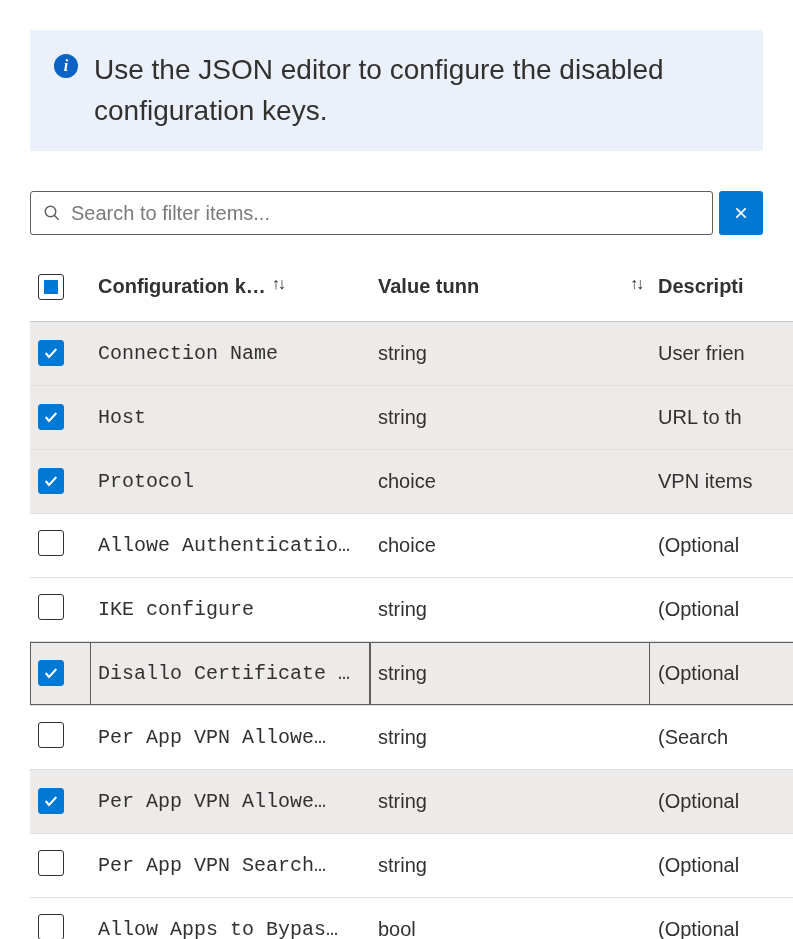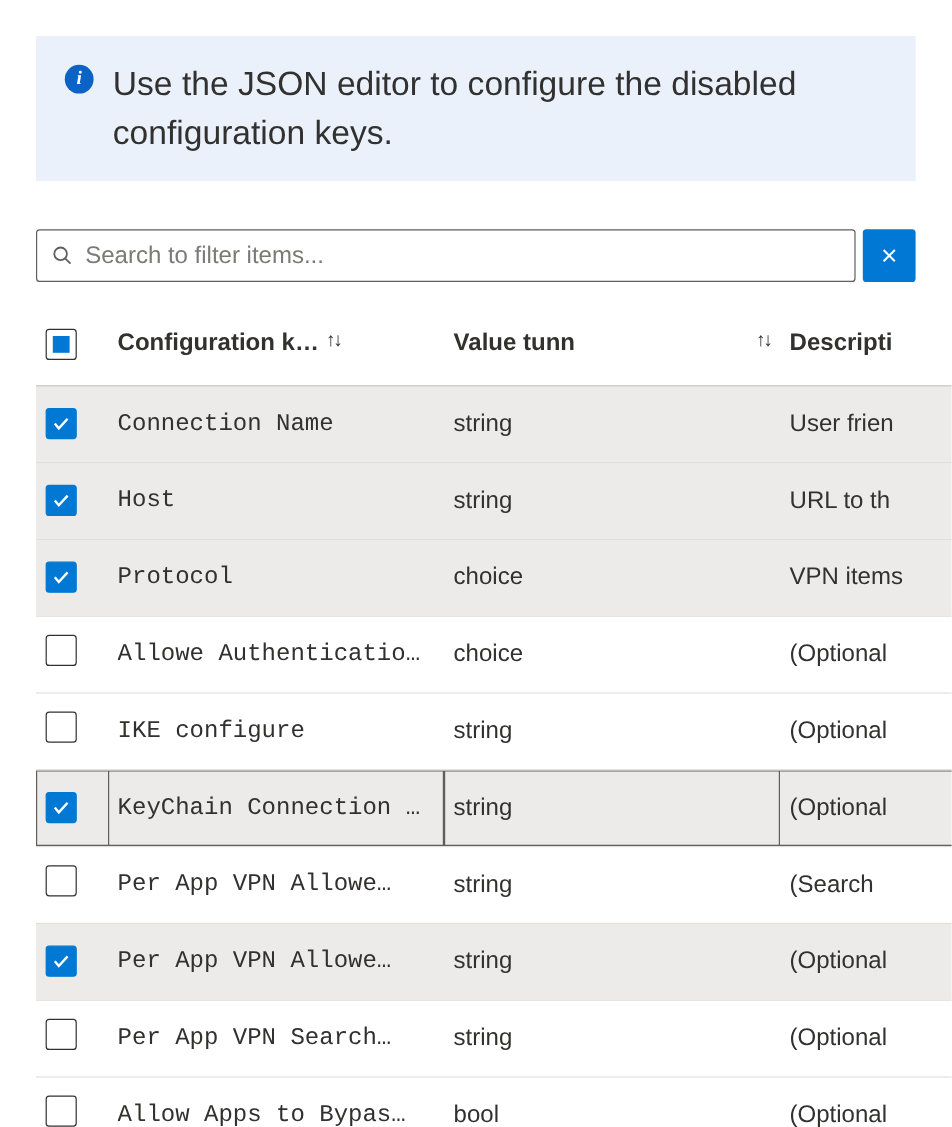--- a/index.html
+++ b/index.html
@@ -263,21 +263,21 @@
         <tr class="sel focus-row">
     <td>
       <span class="checkbox checked">
 
         <svg viewBox="0 0 24 24" fill="none" stroke="currentColor" stroke-width="3">
                 <polyline points="4 12 9 18 20 6"></polyline>
               </svg>
       </span>
     </td>
     <td>
-            <span class="truncate">KeyChain Connection …</span>
+            <span class="truncate">Disallo Certificate …</span>
           </td>
     <td><span>string</span></td>
     <td><span>(Optional</span></td>
   </tr>
         <tr>
     <td>
       <span class="checkbox ">
         
         
       </span>

